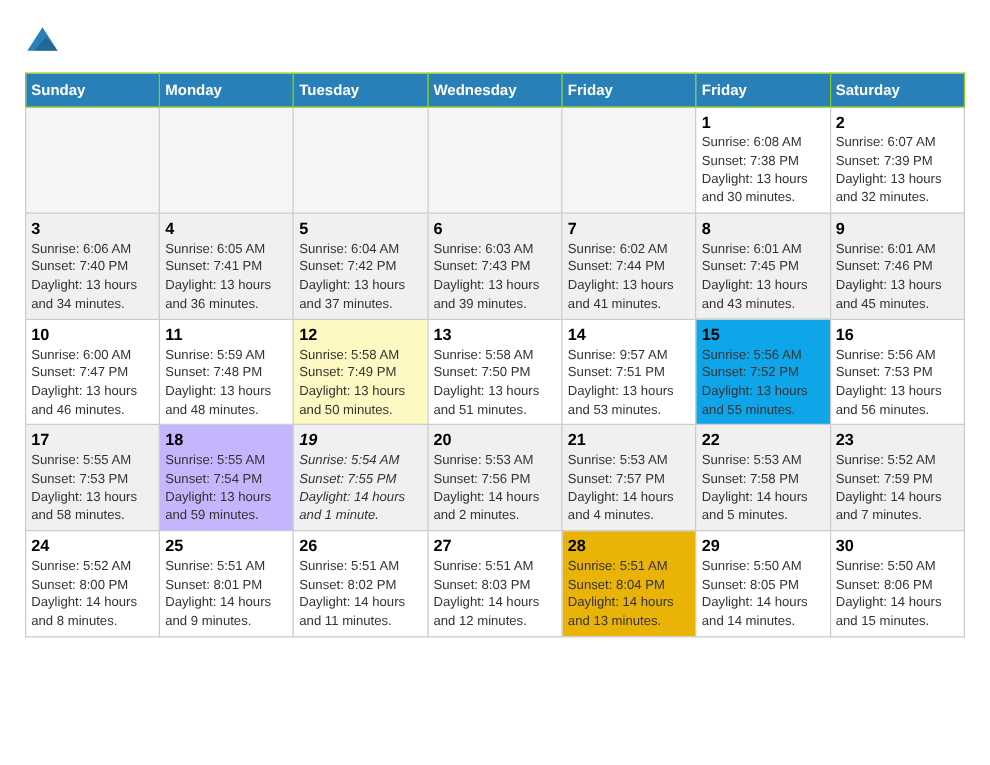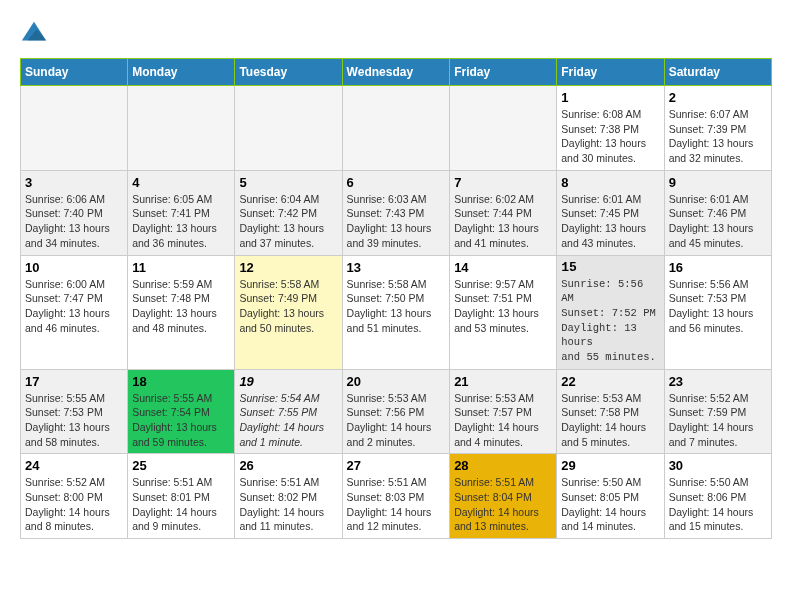--- a/index.html
+++ b/index.html
@@ -222,21 +222,21 @@
 Daylight: 13 hours
 and 51 minutes.</div>
         </td>
         <td style="background: rgb(255, 255, 255);">
           <div class="day-num">14</div>
           <div class="day-info" style="white-space: pre-line;">Sunrise: 9:57 AM
 Sunset: 7:51 PM
 Daylight: 13 hours
 and 53 minutes.</div>
         </td>
-        <td style="background: #e5e5e5; font-family: Liberation Mono, monospace;">
+        <td style="background: #0ea5e9;">
           <div class="day-num">15</div>
           <div class="day-info" style="white-space: pre-line;">Sunrise: 5:56 AM
 Sunset: 7:52 PM
 Daylight: 13 hours
 and 55 minutes.</div>
         </td>
         <td style="background: rgb(255, 255, 255);">
           <div class="day-num">16</div>
           <div class="day-info" style="white-space: pre-line;">Sunrise: 5:56 AM
 Sunset: 7:53 PM
@@ -245,21 +245,21 @@
         </td>
       </tr>
       <tr>
         <td style="background: rgb(240, 240, 240);">
           <div class="day-num">17</div>
           <div class="day-info" style="white-space: pre-line;">Sunrise: 5:55 AM
 Sunset: 7:53 PM
 Daylight: 13 hours
 and 58 minutes.</div>
         </td>
-        <td style="background: #22c55e;">
+        <td style="background: #c4b5fd;">
           <div class="day-num">18</div>
           <div class="day-info" style="white-space: pre-line;">Sunrise: 5:55 AM
 Sunset: 7:54 PM
 Daylight: 13 hours
 and 59 minutes.</div>
         </td>
         <td style="background: rgb(240, 240, 240); font-style: italic;">
           <div class="day-num">19</div>
           <div class="day-info" style="white-space: pre-line;">Sunrise: 5:54 AM
 Sunset: 7:55 PM

